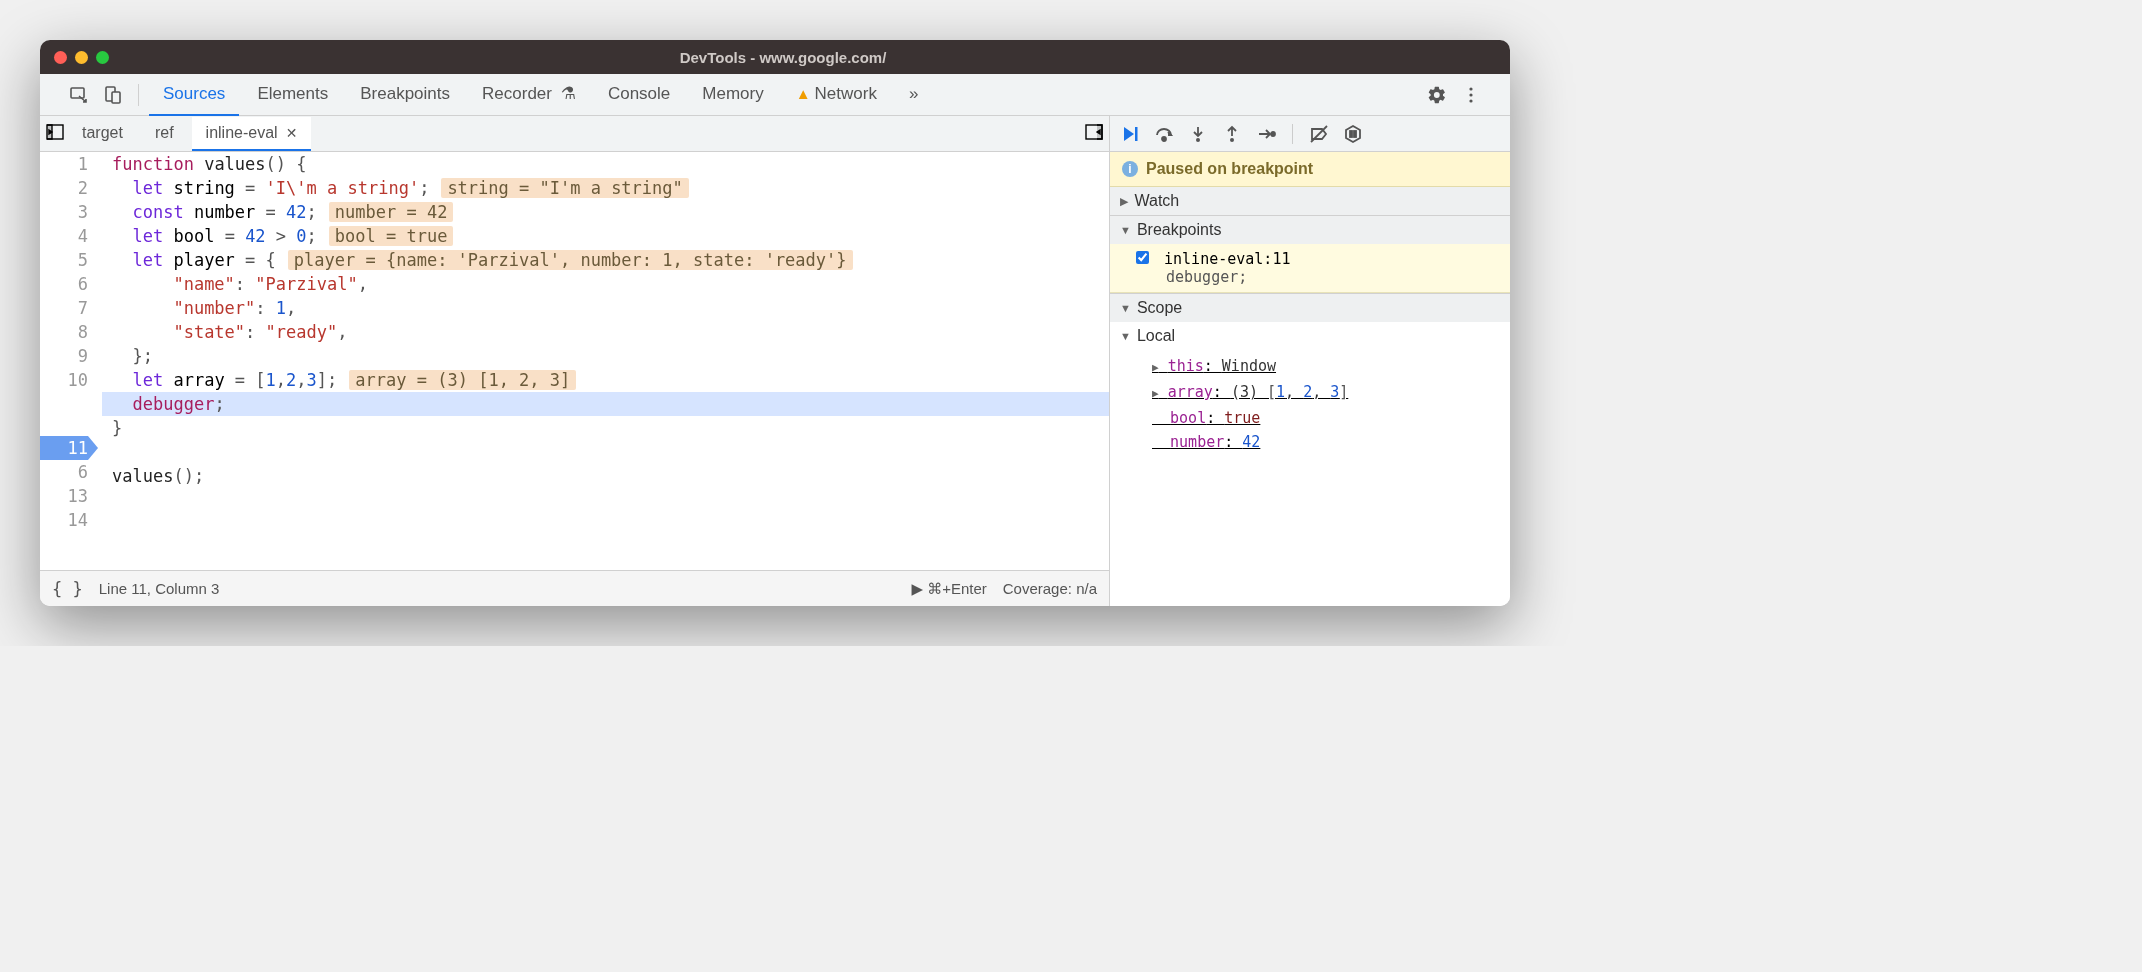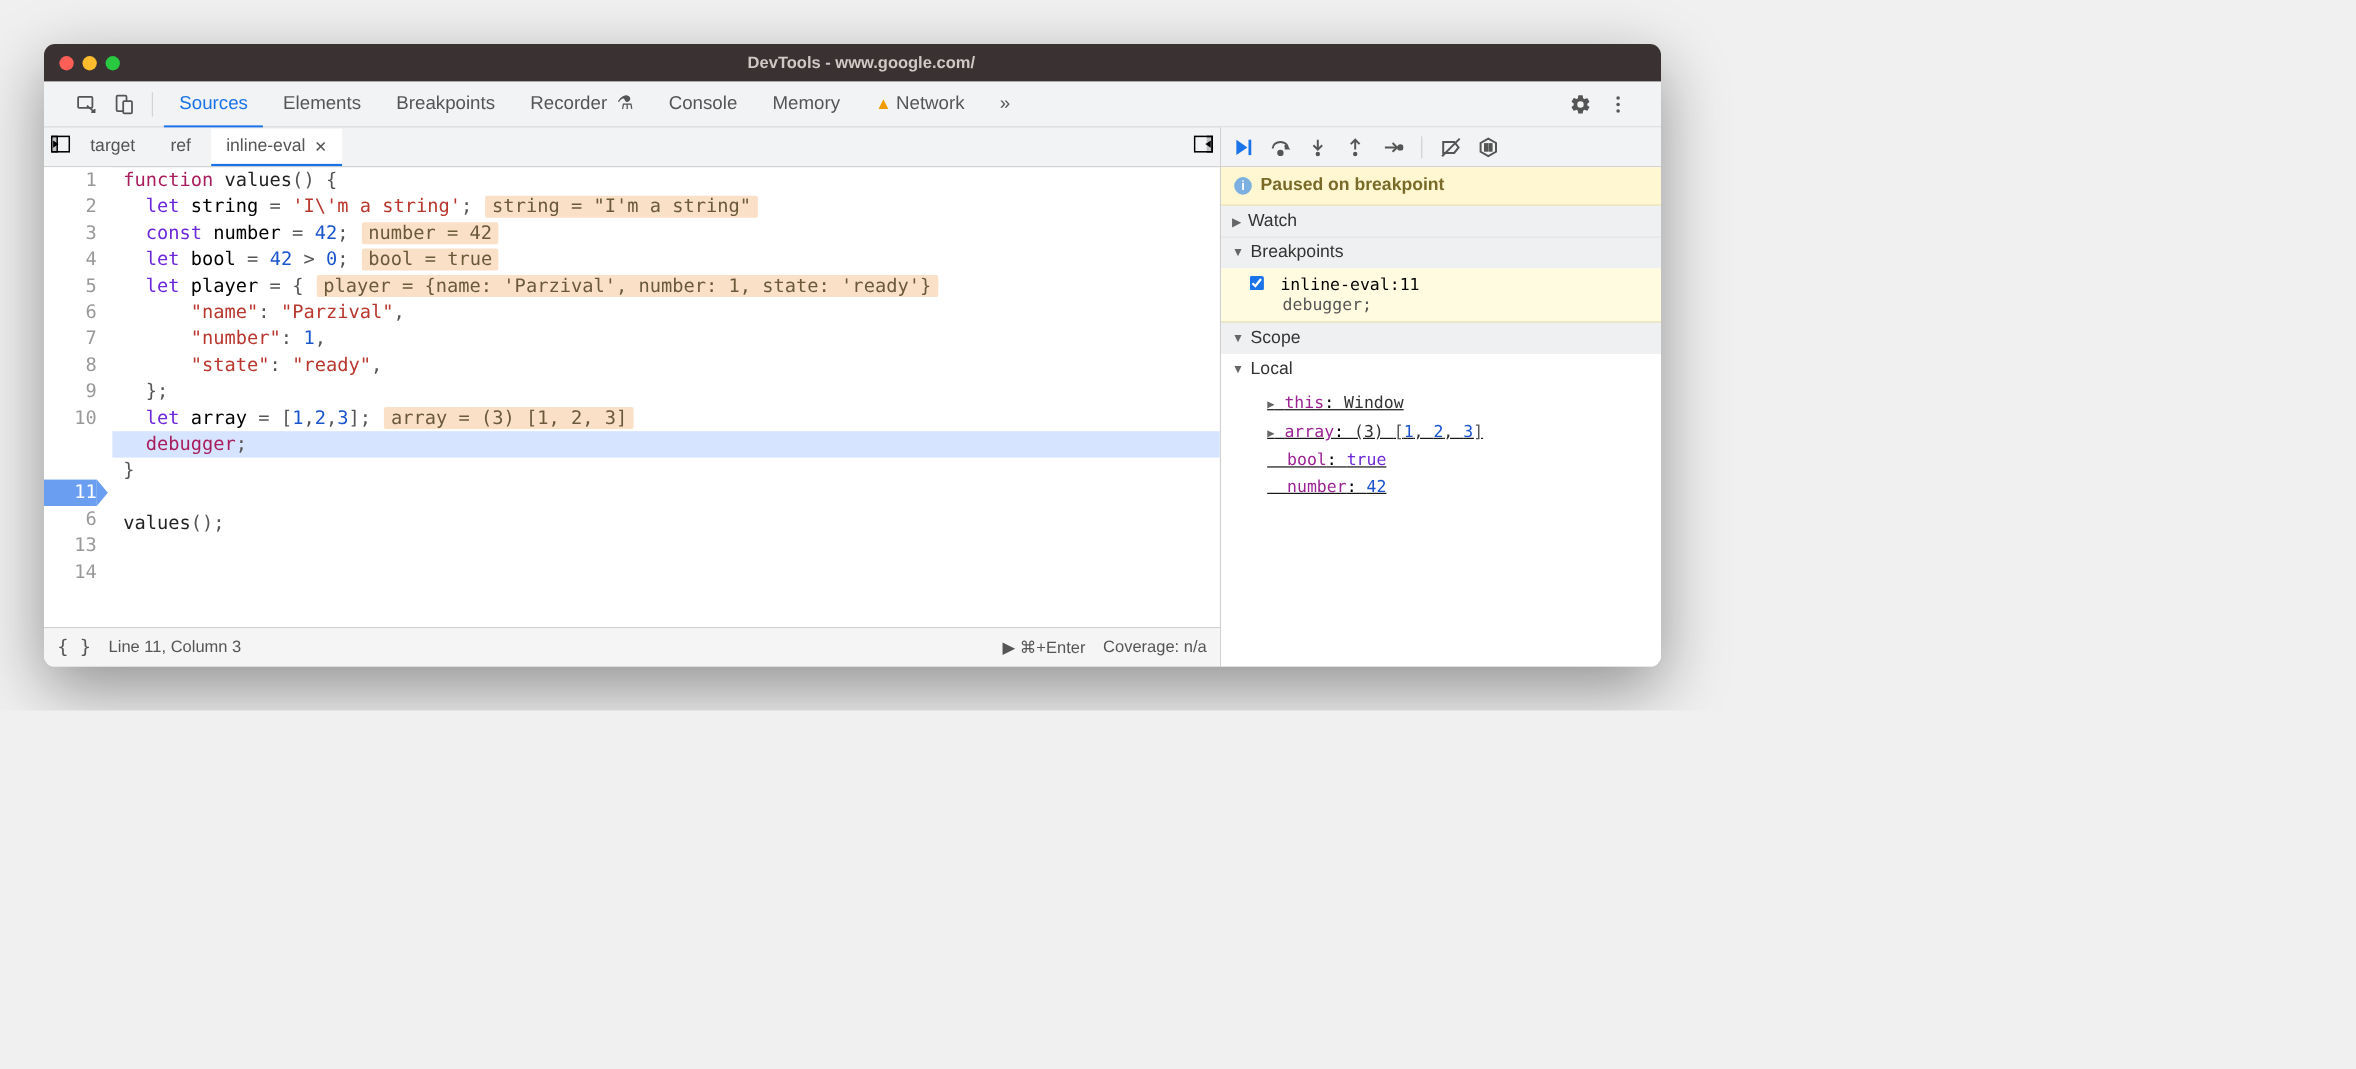--- a/index.html
+++ b/index.html
@@ -98,21 +98,21 @@
   .section-body { background:#fff; font-size:15px; }
   .bp-item { background:#fffbe0; padding:6px 10px 6px 26px; border-bottom:1px solid #e8e3b8; font-family: Menlo, monospace; font-size:15px; }
   .bp-item .chk { margin-right:6px; accent-color:#1a73e8; }
   .bp-snip { padding-left: 30px; color:#555; }
 
   .scope-body { padding: 4px 0 4px 12px; font-family: Menlo, monospace; font-size:15px; line-height:24px; }
   .scope-row { padding-left: 14px; }
   .scope-row.indent { padding-left: 30px; text-decoration: underline; }
   .sk { color:#9b2393; }
   .sv { color:#333; }
-  .sbool { color:#6d28d9; }
+  .sbool { color:#7f1d1d; }
   .snum { color:#1a55cc; }
 </style>
 </head>
 <body>
 
 <div class="window">
   <div class="titlebar">
     <div class="traffic">
       <div class="dot red"></div>
       <div class="dot yellow"></div>

